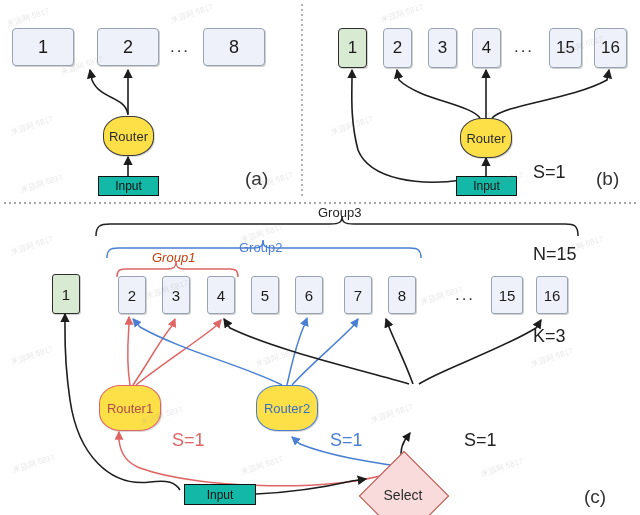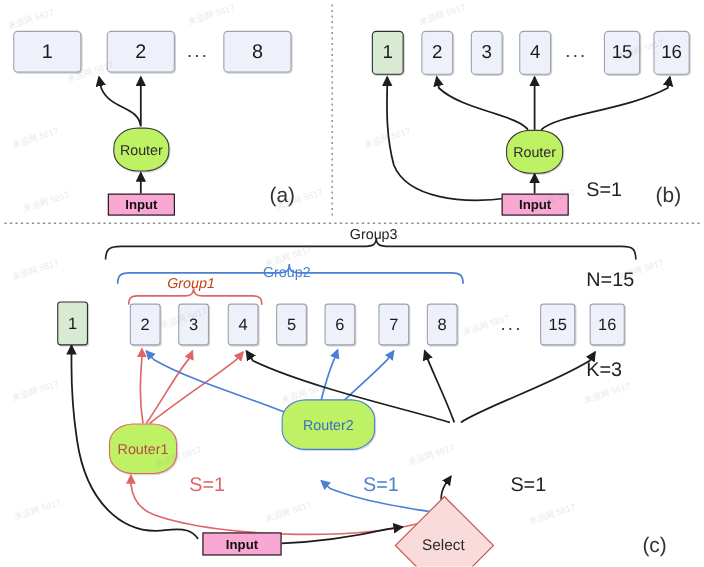--- a/index.html
+++ b/index.html
@@ -28,35 +28,35 @@
     background:#d9ead3;
     border:1.8px solid #2d2d2d;
   }
   .expbox.small{font-size:15px;border-width:1.2px;border-radius:3px;}
 
   .dots{position:absolute;color:#3a3a3a;font-size:17px;letter-spacing:2px;
         display:flex;align-items:center;justify-content:center;}
 
   .router{
     border-radius:22px/18px;
-    background:#bef264;
+    background:#fde047;
     border:1.6px solid #3a3a3a;
     color:#2b2b2b;
     font-size:13px;
     box-shadow:1px 1px 0 rgba(0,0,0,0.15);
   }
   .router.r1{border-color:#e06666;color:#b34b4b;}
   .router.r2{border-color:#4a7fd4;color:#3b6ec0;}
 
   .inputbox{
     border:1.8px solid #111;
-    background:#f9a8d4;
+    background:#14b8a6;
     color:#111;
     font-size:12px;
-    font-weight:bold;
+    font-weight:normal;
   }
 
   .diamond{position:absolute;}
   .diamond .shape{
     position:absolute;left:0;top:0;width:100%;height:100%;
     background:#fadbdb;border:1.6px solid #c0504d;
     transform:rotate(45deg);
   }
   .diamond .lbl{
     position:absolute;left:0;top:0;width:100%;height:100%;
@@ -202,21 +202,21 @@
   <div class="node expbox small" style="left:207px;top:276px;width:28px;height:38px;">4</div>
   <div class="node expbox small" style="left:251px;top:276px;width:28px;height:38px;">5</div>
   <div class="node expbox small" style="left:295px;top:276px;width:28px;height:38px;">6</div>
   <div class="node expbox small" style="left:344px;top:276px;width:28px;height:38px;">7</div>
   <div class="node expbox small" style="left:388px;top:276px;width:28px;height:38px;">8</div>
   <div class="dots" style="left:452px;top:286px;width:26px;height:18px;">...</div>
   <div class="node expbox small" style="left:491px;top:276px;width:32px;height:38px;">15</div>
   <div class="node expbox small" style="left:536px;top:276px;width:32px;height:38px;">16</div>
 
   <div class="node router r1" style="left:99px;top:385px;width:62px;height:46px;">Router1</div>
-  <div class="node router r2" style="left:256px;top:363px;width:85px;height:46px;">Router2</div>
+  <div class="node router r2" style="left:256px;top:385px;width:62px;height:46px;">Router2</div>
 
   <div class="param red" style="left:172px;top:372px;">
     <div>S=1</div>
     <div>N=3</div>
     
   </div>
   <div class="param blue" style="left:330px;top:372px;">
     <div>S=1</div>
     <div>N=7</div>
     

